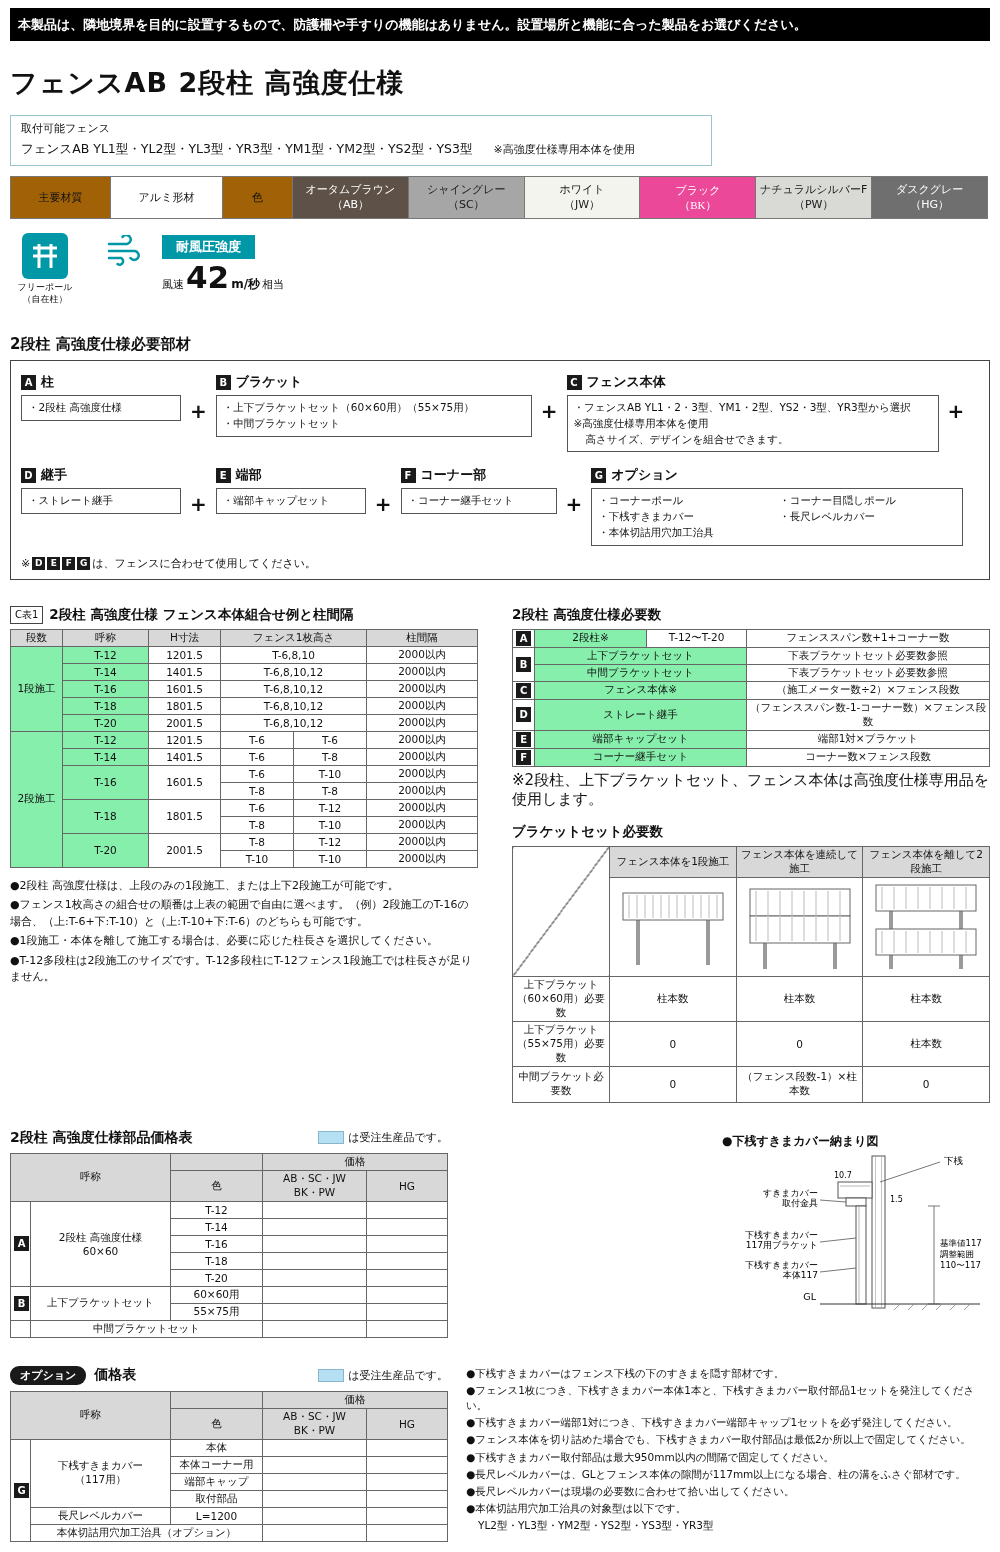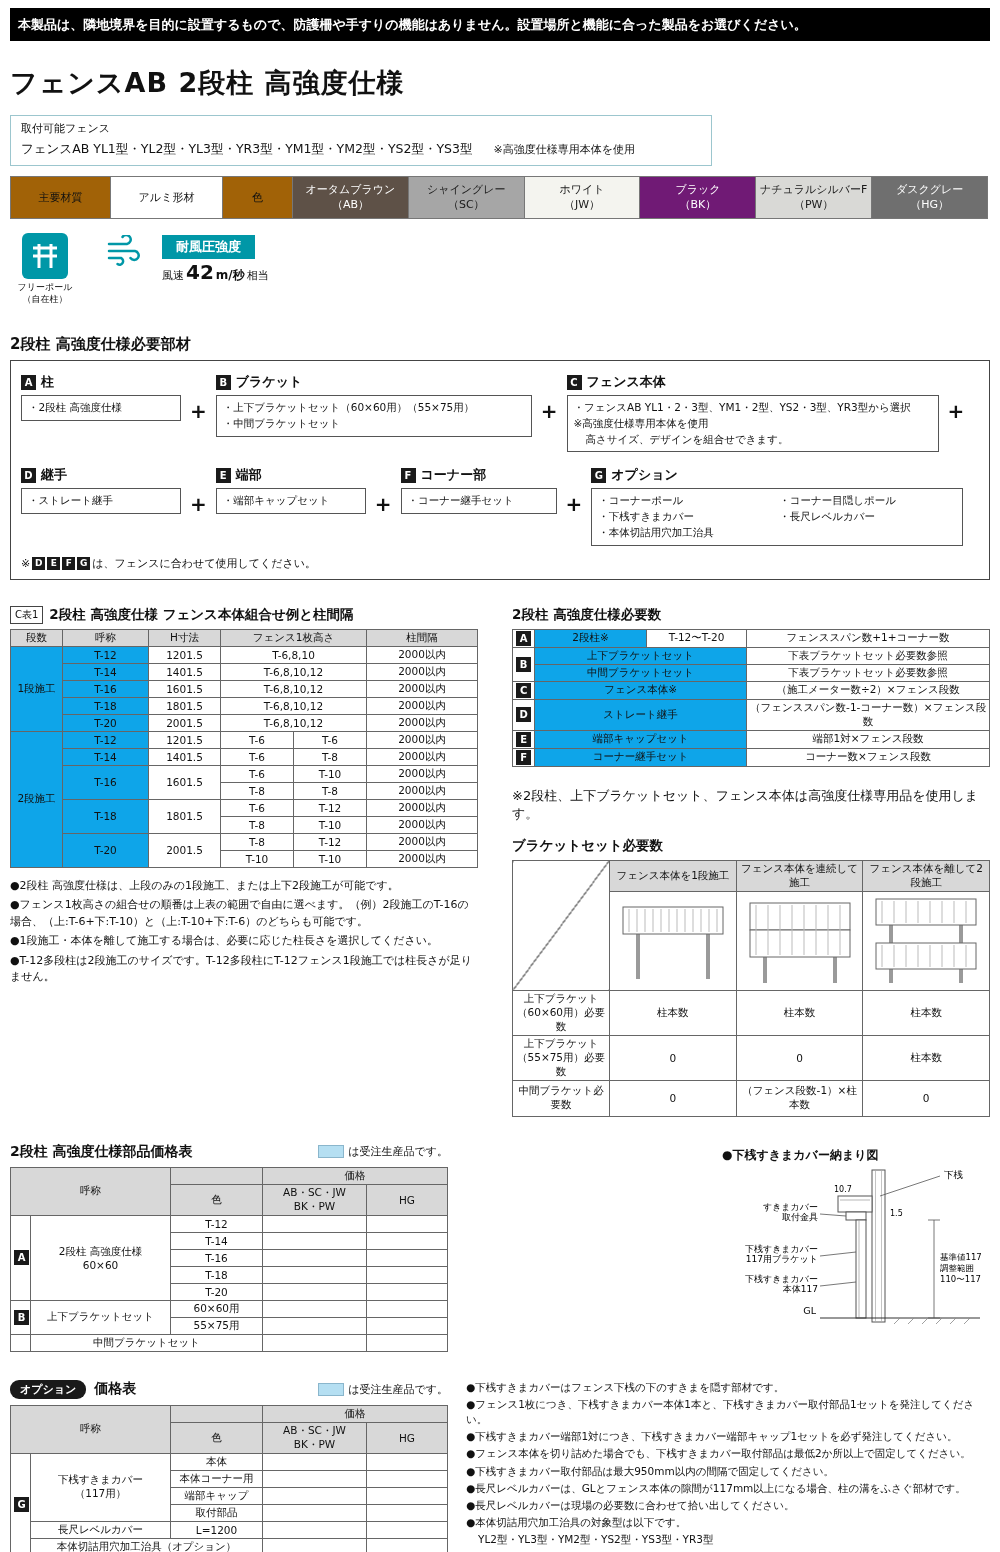--- a/index.html
+++ b/index.html
@@ -32,21 +32,21 @@
 
 .badges { display:flex; align-items:flex-start; gap:26px; margin-top:14px; height:84px; }
 .freepole { width:70px; text-align:center; }
 .fp-icon { width:46px; height:46px; background:#0097a7; border-radius:6px; margin:0 auto;
   display:flex; align-items:center; justify-content:center; }
 .fp-label { font-size:9px; line-height:1.3; margin-top:3px; }
 .windbadge { display:flex; align-items:flex-start; gap:20px; margin-top:2px; }
 .wind-title { background:#0097a7; color:#fff; font-size:13px; font-weight:bold;
   padding:3px 14px; display:inline-block; }
 .wind-row { font-size:11px; display:flex; align-items:baseline; gap:2px; margin-top:3px; }
-.w-num { font-size:20px; font-weight:bold; line-height:1; }
+.w-num { font-size:31px; font-weight:bold; line-height:1; }
 .w-unit { font-size:12px; font-weight:bold; }
 
 
 .parts-title { font-size:15px; font-weight:bold; margin-top:18px; }
 .parts-box { border:1px solid #444; margin-top:6px; padding:12px 10px 8px; }
 .parts-row { display:flex; align-items:flex-start; }
 .parts-row + .parts-row { margin-top:14px; }
 .pg-head { display:flex; align-items:center; gap:5px; margin-bottom:4px; }
 .tag { display:inline-flex; width:15px; height:15px; background:#1a1a1a; color:#fff;
   font-size:10px; font-weight:bold; align-items:center; justify-content:center; flex:none; }
@@ -63,26 +63,26 @@
 .mid-left { width:472px; }
 .mid-right { width:482px; }
 .sec-title-row { display:flex; align-items:center; gap:6px; }
 .ctag-label { border:1px solid #444; font-size:10px; padding:1px 4px; }
 .sec-title { font-size:13.5px; font-weight:bold; }
 
 table.grid { border-collapse:collapse; width:100%; margin-top:5px; table-layout:fixed; }
 table.grid th, table.grid td { border:1px solid #666; font-size:10.5px; text-align:center;
   padding:1px 2px; height:16px; vertical-align:middle; }
 table.grid th { background:#d8d8d8; font-weight:normal; }
-.grp, .nm { background:#0ea5e9; }
+.grp, .nm { background:#86efac; }
 
 .note-list { margin-top:10px; font-size:11px; line-height:1.5; }
 .note-list div { margin-bottom:3px; }
 
-.rq-note { font-size:13px; margin-top:20px; }
+.rq-note { font-size:15px; margin-top:4px; }
 .small { font-size:9px; }
 .bk-title { font-size:13.5px; font-weight:bold; margin-top:14px; }
 .diag { background:linear-gradient(to bottom right, #fff calc(50% - 0.6px), #666 calc(50% - 0.6px),
   #666 calc(50% + 0.6px), #fff calc(50% + 0.6px)); }
 .diagrow td { height:100px; background:#fff; }
 .blabel { font-size:10px; }
 
 
 .psec { display:flex; margin-top:26px; }
 .psec-left { width:438px; }
@@ -148,21 +148,21 @@
         <div>（AB）</div>
       </td>
       <td class="swatch" style="background-color: rgb(166, 166, 166); color: rgb(26, 26, 26);">
         <div>シャイングレー</div>
         <div>（SC）</div>
       </td>
       <td class="swatch" style="background-color: rgb(244, 244, 239); color: rgb(26, 26, 26);">
         <div>ホワイト</div>
         <div>（JW）</div>
       </td>
-      <td class="swatch" style="background-color: #701a75; color: rgb(255, 255, 255);">
+      <td class="swatch" style="background-color: #ec4899; color: rgb(255, 255, 255); font-family: Liberation Serif, serif;">
         <div>ブラック</div>
         <div>（BK）</div>
       </td>
       <td class="swatch" style="background-color: rgb(217, 217, 214); color: rgb(26, 26, 26);">
         <div>ナチュラルシルバーF</div>
         <div>（PW）</div>
       </td>
       <td class="swatch" style="background-color: rgb(111, 111, 111); color: rgb(255, 255, 255);">
         <div>ダスクグレー</div>
         <div>（HG）</div>
@@ -452,21 +452,21 @@
           <td>（施工メーター数÷2）×フェンス段数</td>
         </tr>
         <tr>
           <td><span class="tag">D</span></td>
           <td class="nm" colspan="2">ストレート継手</td>
           <td class="small">（フェンススパン数-1-コーナー数）×フェンス段数</td>
         </tr>
         <tr>
           <td><span class="tag">E</span></td>
           <td class="nm" colspan="2">端部キャップセット</td>
-          <td>端部1対×フェンス段数</td>
+          <td>端部1対×ブラケット</td>
         </tr>
         <tr>
           <td><span class="tag">F</span></td>
           <td class="nm" colspan="2">コーナー継手セット</td>
           <td>コーナー数×フェンス段数</td>
         </tr>
       </tbody>
         </table>
       <div class="rq-note">※2段柱、上下ブラケットセット、フェンス本体は高強度仕様専用品を使用します。</div>
 

